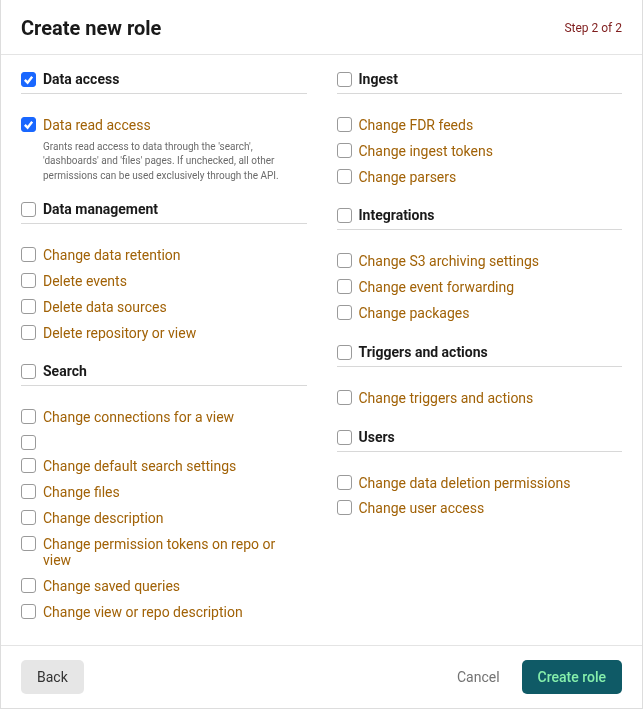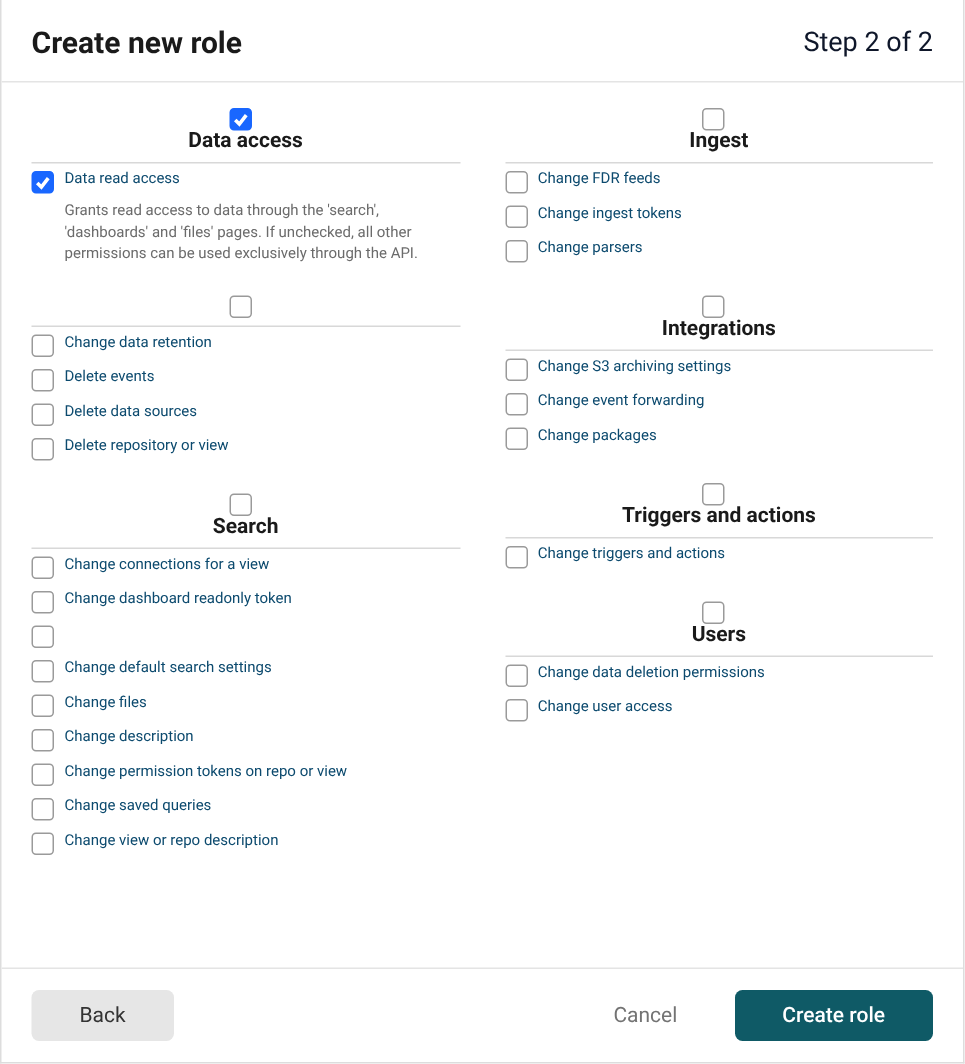--- a/index.html
+++ b/index.html
@@ -29,44 +29,43 @@
     border-bottom: 1px solid #e4e4e4;
     text-align: center;
   }
   .header h1 {
     margin: 0;
     font-size: 20px;
     font-weight: 700;
     color: #1a1a1a;
   }
   .step {
-    font-size: 18px;
-    color: #0f172a;
+    font-size: 12px;
+    color: #7f1d1d;
   }
   .body {
     flex: 1;
     overflow: auto;
     padding: 16px 20px 0 20px;
     display: flex;
     gap: 30px;
   }
   .col {
     flex: 1;
     min-width: 0;
   }
   .section {
     margin-bottom: 18px;
   }
   .section-header {
     display: flex;
-    align-items: center;
+    align-items: flex-start;
     padding-bottom: 6px;
     border-bottom: 1px solid #d8d8d8;
-    margin-bottom: 0;
-    flex-direction: column;
+    margin-bottom: 18px;
   }
   .section-title {
     font-weight: 700;
     font-size: 14px;
     color: #1a1a1a;
   }
   .perm-row {
     display: flex;
     align-items: flex-start;
     padding: 4px 0;
@@ -102,52 +101,52 @@
   }
   .cb svg {
     display: none;
     width: 11px;
     height: 11px;
     stroke: #fff;
     stroke-width: 2.6;
     fill: none;
   }
   .label {
-    font-size: 10px;
-    color: #0c4a6e;
+    font-size: 14px;
+    color: #a16207;
     line-height: 1.2;
     padding-top: 1px;
   }
   .footer {
     border-top: 1px solid #e4e4e4;
     padding: 14px 20px;
     display: flex;
     align-items: center;
   }
   .btn {
     font-size: 14px;
-    padding: 9px 32px;
+    padding: 9px 16px;
     border-radius: 5px;
     border: none;
     cursor: pointer;
     font-family: inherit;
   }
   .btn-back {
     background: #e6e6e6;
     color: #333;
   }
   .spacer { flex: 1; }
   .btn-cancel {
     background: transparent;
     color: #737373;
     margin-right: 6px;
   }
   .btn-primary {
     background: #0f5a66;
-    color: #ffffff;
+    color: #86efac;
     font-weight: 500;
   }
 </style>
 </head>
 <body>
 
 <div class="dialog">
 
   <div class="header">
     <h1>Create new role</h1>
@@ -176,20 +175,21 @@
           <span class="label">Data read access</span>
         </div>
         <div class="desc">Grants read access to data through the 'search', 'dashboards' and 'files' pages. If unchecked, all other permissions can be used exclusively through the API.</div>
       </div>
 
       <div class="section">
         <div class="section-header">
           <span class="cb">
             
           </span>
+          <span class="section-title">Data management</span>
         </div>
         <div class="perm-row">
           <span class="cb"></span>
           <span class="label">Change data retention</span>
         </div>
         <div class="perm-row">
           <span class="cb"></span>
           <span class="label">Delete events</span>
         </div>
         <div class="perm-row">
@@ -203,24 +203,20 @@
       </div>
 
       <div class="section">
         <div class="section-header">
           <span class="cb"></span>
           <span class="section-title">Search</span>
         </div>
         <div class="perm-row">
           <span class="cb"></span>
           <span class="label">Change connections for a view</span>
-        </div>
-        <div class="perm-row">
-          <span class="cb"></span>
-          <span class="label">Change dashboard readonly token</span>
         </div>
         <div class="perm-row">
           <span class="cb"></span>
         </div>
         <div class="perm-row">
           <span class="cb"></span>
           <span class="label">Change default search settings</span>
         </div>
         <div class="perm-row">
           <span class="cb"></span>

